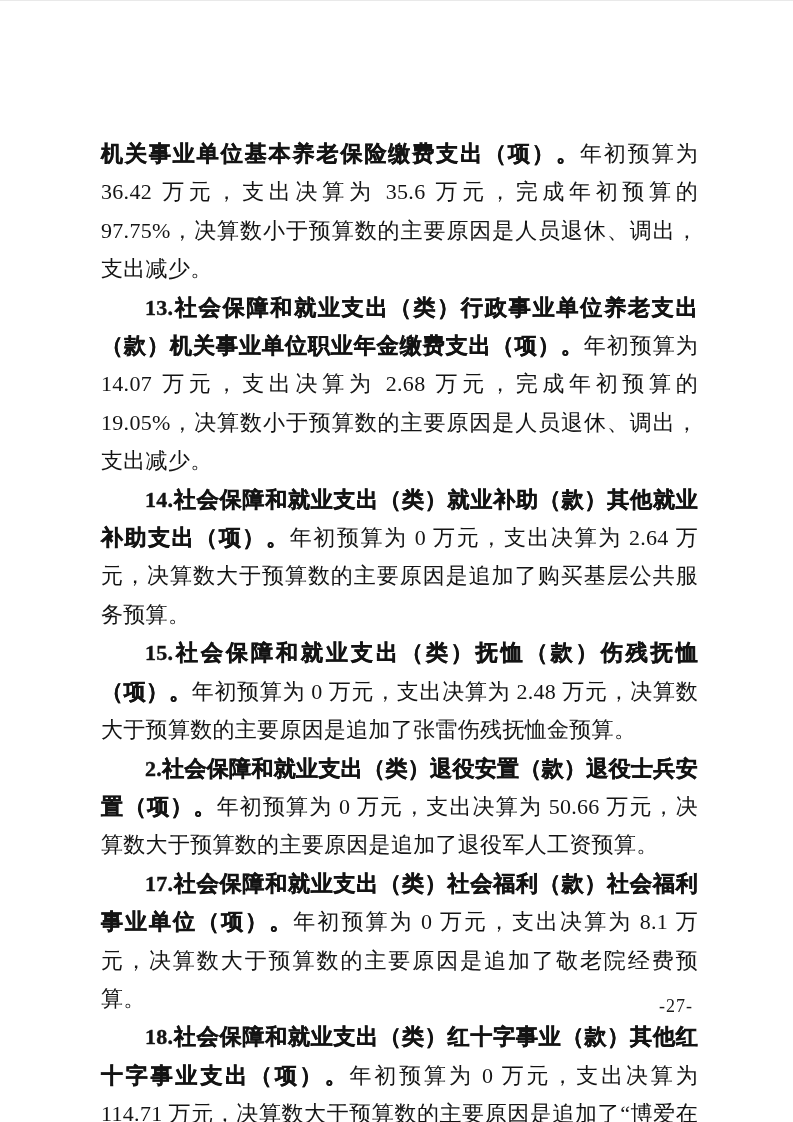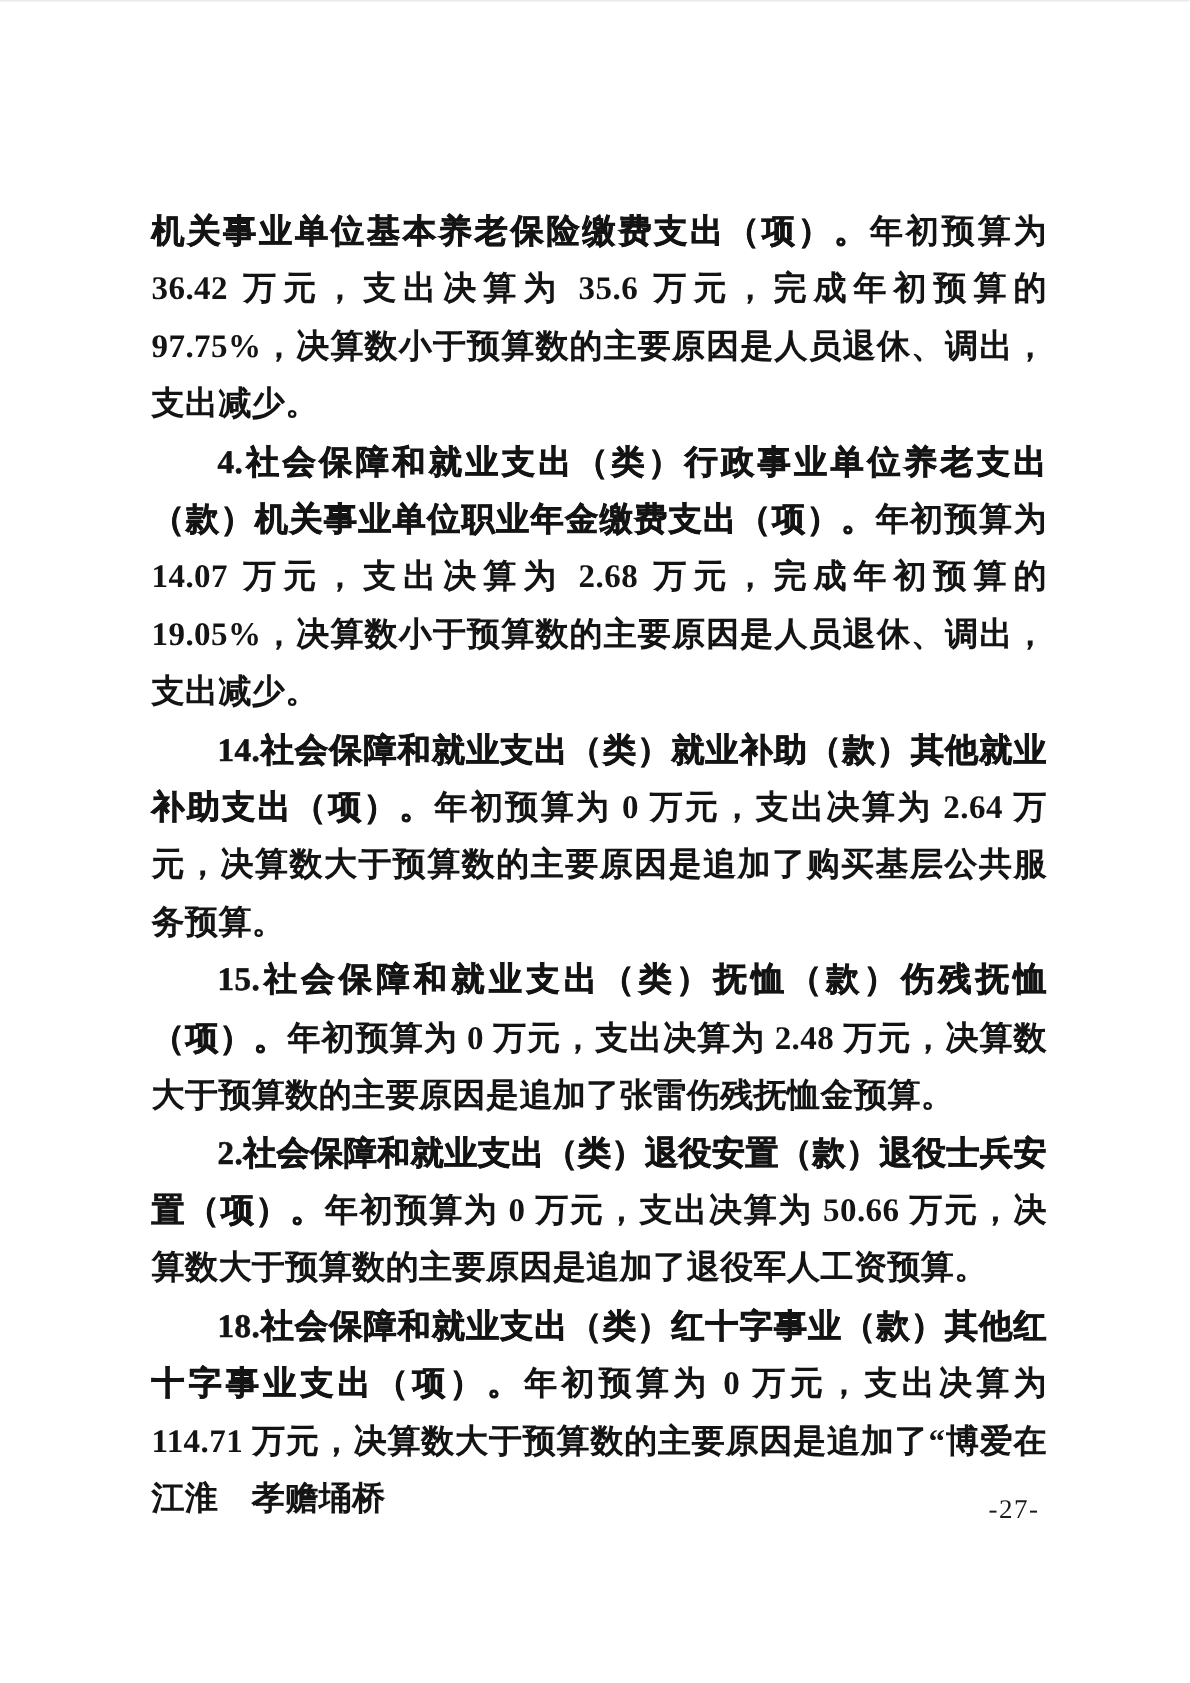--- a/index.html
+++ b/index.html
@@ -36,47 +36,48 @@
   p.para.indented {
     text-indent: 44px;
   }
   .para-heading {
     font-weight: 700;
     margin-top: 41px;
     
     -webkit-text-stroke: 0.4px #141414;
   }
   .para-body {
-    font-weight: 700;
+    font-weight: 400;
   }
   .page-number {
     position: absolute;
     top: 993px;
     right: 100px;
     font-size: 18px;
     line-height: 24px;
     letter-spacing: 1px;
     color: #1a1a1a;
   }
 </style>
 </head>
 <body>
 
 <div class="page">
   <div class="text-block">
 
     <p class="para"><span class="para-heading">机关事业单位基本养老保险缴费支出（项）。</span><span class="para-body">年初预算为 36.42 万元，支出决算为 35.6 万元，完成年初预算的 97.75%，决算数小于预算数的主要原因是人员退休、调出，支出减少。</span></p>
 
-    <p class="para indented"><span class="para-heading">4.社会保障和就业支出（类）行政事业单位养老支出（款）机关事业单位职业年金缴费支出（项）。</span><span class="para-body">年初预算为 14.07 万元，支出决算为 2.68 万元，完成年初预算的 19.05%，决算数小于预算数的主要原因是人员退休、调出，支出减少。</span></p>
+    <p class="para indented"><span class="para-heading">13.社会保障和就业支出（类）行政事业单位养老支出（款）机关事业单位职业年金缴费支出（项）。</span><span class="para-body">年初预算为 14.07 万元，支出决算为 2.68 万元，完成年初预算的 19.05%，决算数小于预算数的主要原因是人员退休、调出，支出减少。</span></p>
 
     <p class="para indented"><span class="para-heading">14.社会保障和就业支出（类）就业补助（款）其他就业补助支出（项）。</span><span class="para-body">年初预算为 0 万元，支出决算为 2.64 万元，决算数大于预算数的主要原因是追加了购买基层公共服务预算。</span></p>
 
     <p class="para indented"><span class="para-heading">15.社会保障和就业支出（类）抚恤（款）伤残抚恤（项）。</span><span class="para-body">年初预算为 0 万元，支出决算为 2.48 万元，决算数大于预算数的主要原因是追加了张雷伤残抚恤金预算。</span></p>
 
     <p class="para indented"><span class="para-heading">2.社会保障和就业支出（类）退役安置（款）退役士兵安置（项）。</span><span class="para-body">年初预算为 0 万元，支出决算为 50.66 万元，决算数大于预算数的主要原因是追加了退役军人工资预算。</span></p>
 
+    <p class="para indented"><span class="para-heading">17.社会保障和就业支出（类）社会福利（款）社会福利事业单位（项）。</span><span class="para-body">年初预算为 0 万元，支出决算为 8.1 万元，决算数大于预算数的主要原因是追加了敬老院经费预算。</span></p>
 
     <p class="para indented"><span class="para-heading">18.社会保障和就业支出（类）红十字事业（款）其他红十字事业支出（项）。</span><span class="para-body">年初预算为 0 万元，支出决算为 114.71 万元，决算数大于预算数的主要原因是追加了“博爱在江淮　孝赡埇桥</span></p>
 
   </div>
 
   <div class="page-number">-27-</div>
 </div>
 
 </body></html>

